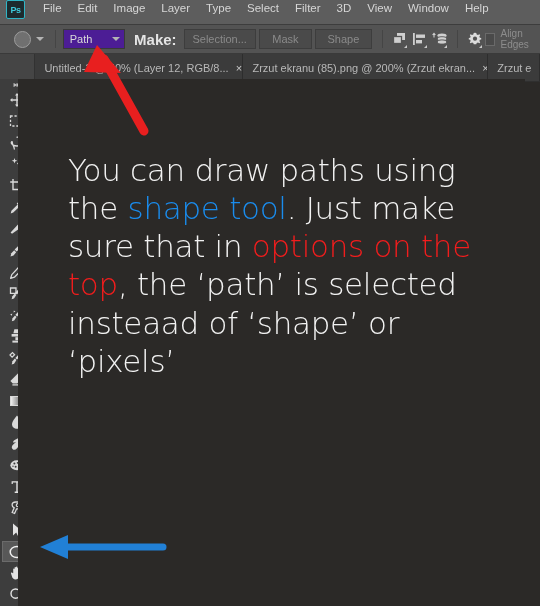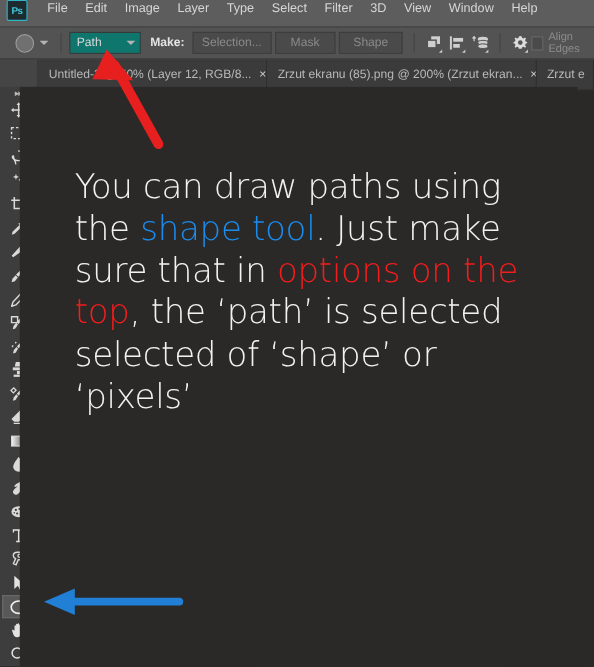--- a/index.html
+++ b/index.html
@@ -36,25 +36,25 @@
     display:flex;align-items:center;gap:5px;margin-left:10px;
     padding:2px 4px;
   }
   .preset-circle{
     width:15px;height:15px;border-radius:50%;
     border:1px solid #9c9c9c;background:#707070;
   }
   .chev{width:0;height:0;border-left:4px solid transparent;border-right:4px solid transparent;border-top:4px solid #b4b4b4;}
   .divider{width:1px;height:18px;background:#454545;margin:0 7px;}
   .opt-select{
-    width:68px;height:18px;background:#0f766e;border:1px solid #393939;
+    width:68px;height:18px;background:#4c1d95;border:1px solid #393939;
     display:flex;align-items:center;justify-content:space-between;
     padding:0 4px 0 6px;color:#d8d8d8;font-size:11px;
   }
-  .opt-label{color:#e4e4e4;font-size:11px;font-weight:bold;margin:0 7px 0 9px;}
+  .opt-label{color:#e4e4e4;font-size:15px;font-weight:bold;margin:0 7px 0 9px;}
   .opt-btn{
     height:18px;background:#4a4a4a;border:1px solid #3d3d3d;
     color:#8a8a8a;font-size:11px;display:flex;align-items:center;justify-content:center;
     padding:0 8px;margin-right:3px;
   }
   .opt-btn.w1{width:54px;text-align:center;}
   .opt-btn.w2{width:48px;text-align:center;}
   .opt-btn.w3{width:52px;}
   .icon-btn{
     width:22px;height:20px;display:flex;align-items:center;justify-content:center;
@@ -383,21 +383,21 @@
         </svg>
     </div>
   </div>
 
   <div class="canvas">
     <div class="note">
       <span>You can draw paths using</span><br>
       <span>the </span><span class="blue">shape tool</span><span>. Just make</span><br>
       <span>sure that in </span><span class="red">options on the</span><br>
       <span class="red">top</span><span>, the ‘path’ is selected</span><br>
-      <span>selected of ‘shape’ or</span><br>
+      <span>insteaad of ‘shape’ or</span><br>
       <span>‘pixels’</span>
     </div>
   </div>
 
   <svg class="arrow-svg" width="540" height="606">
     <g>
       <path d="M144 131 L104 59" stroke="#e81f1f" stroke-width="9" stroke-linecap="round" fill="none"></path>
       <path d="M97 45 L121 73 L84 72 Z" fill="#e81f1f"></path>
     </g>
     <g>

